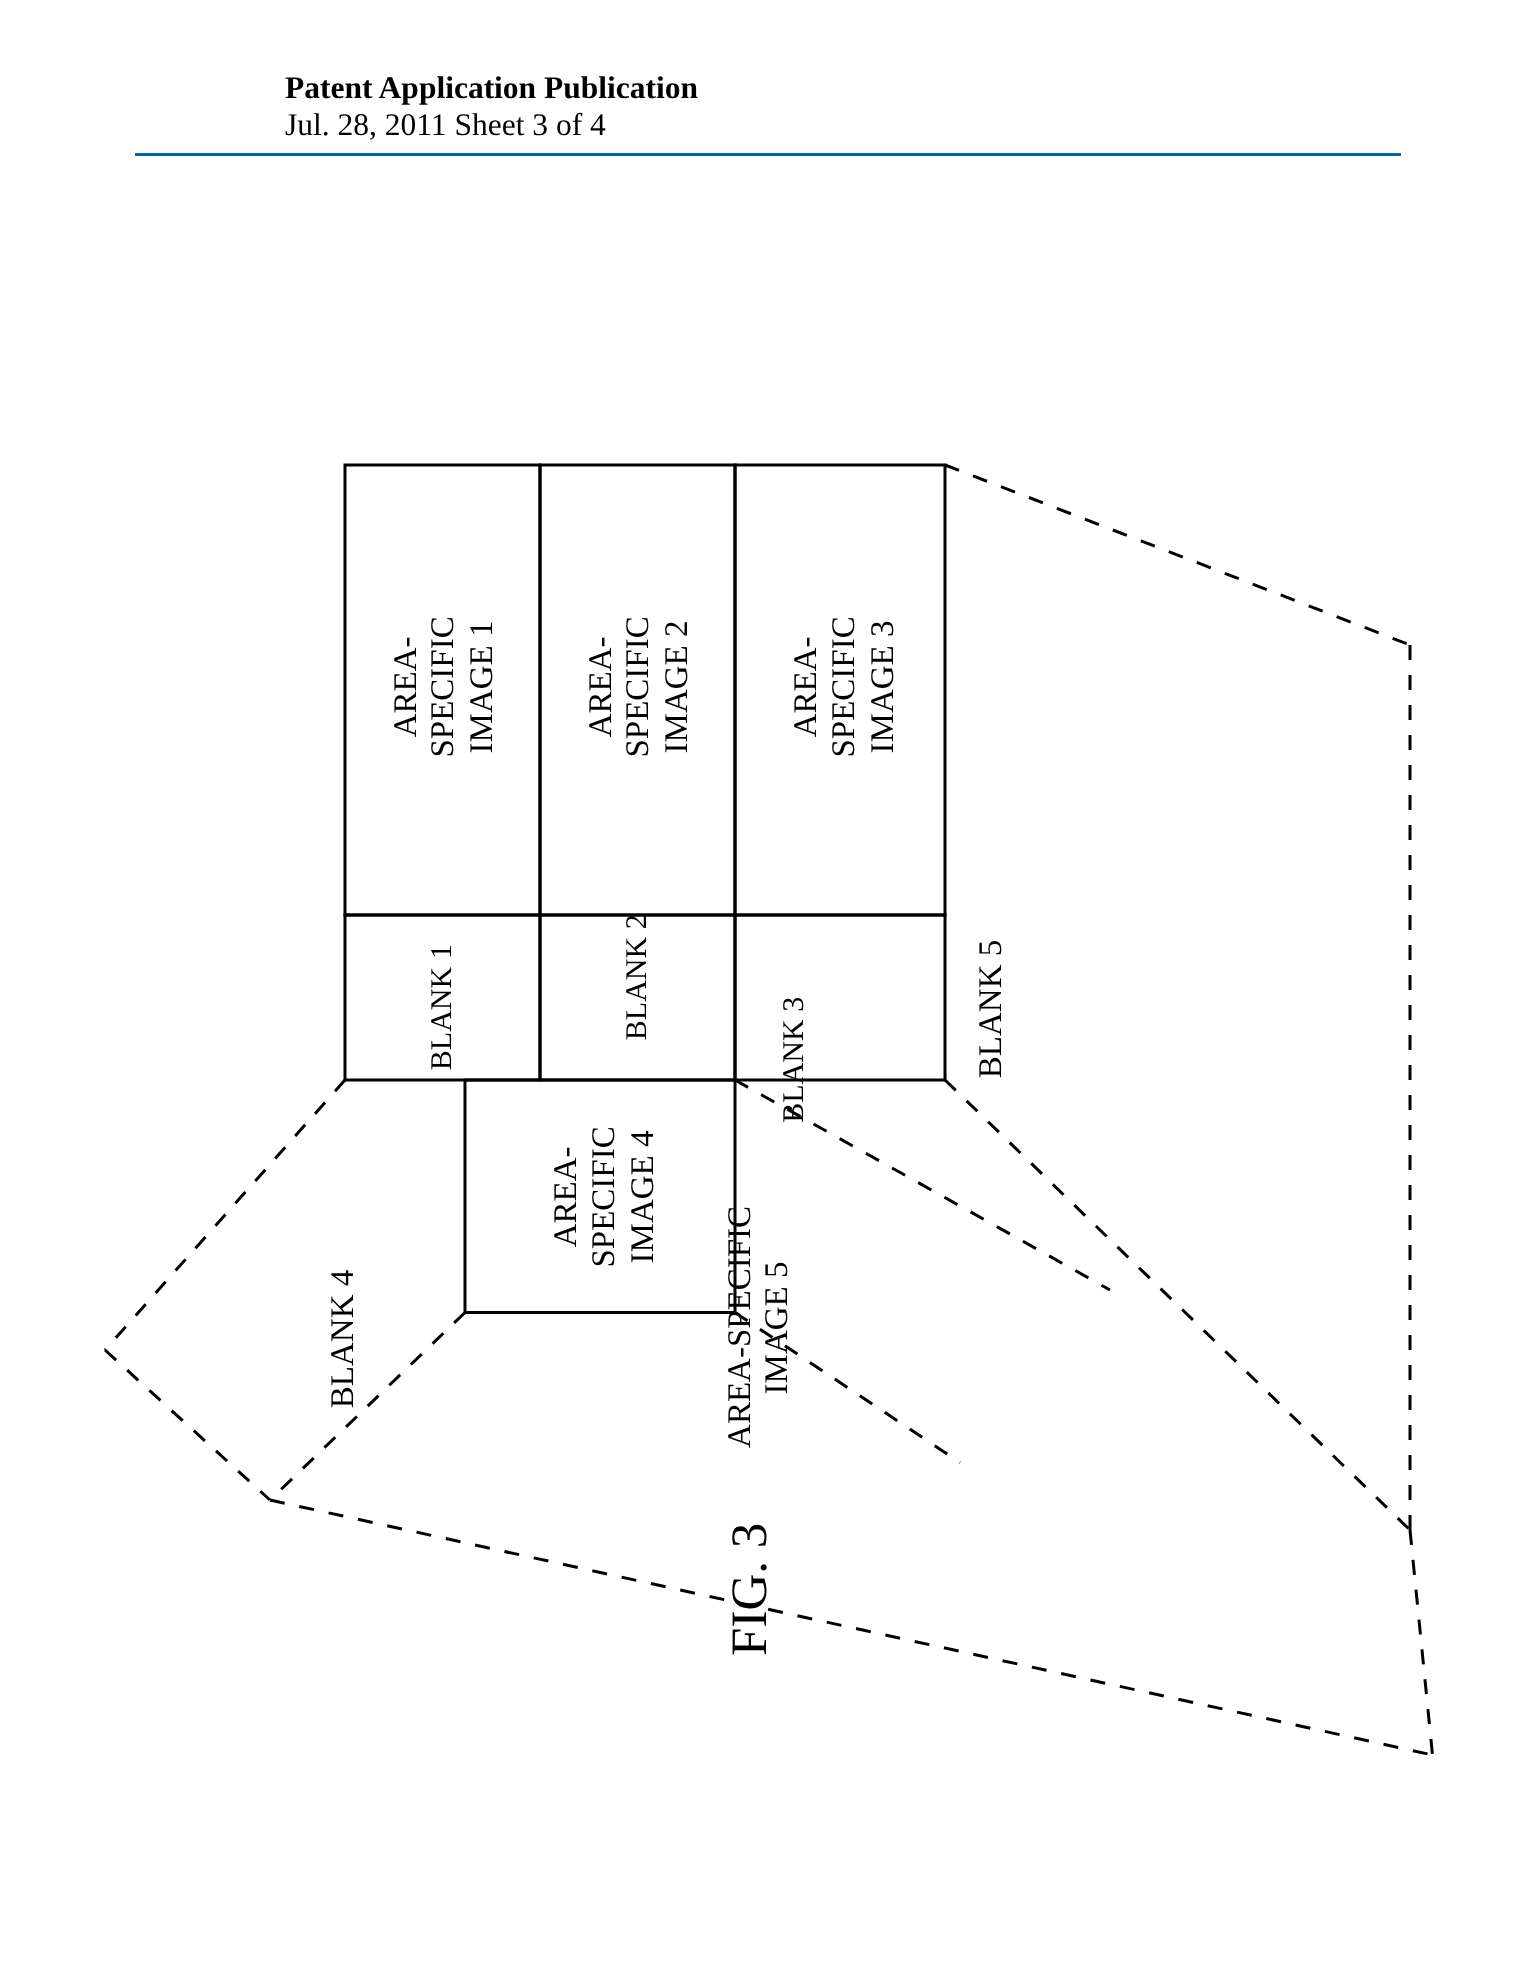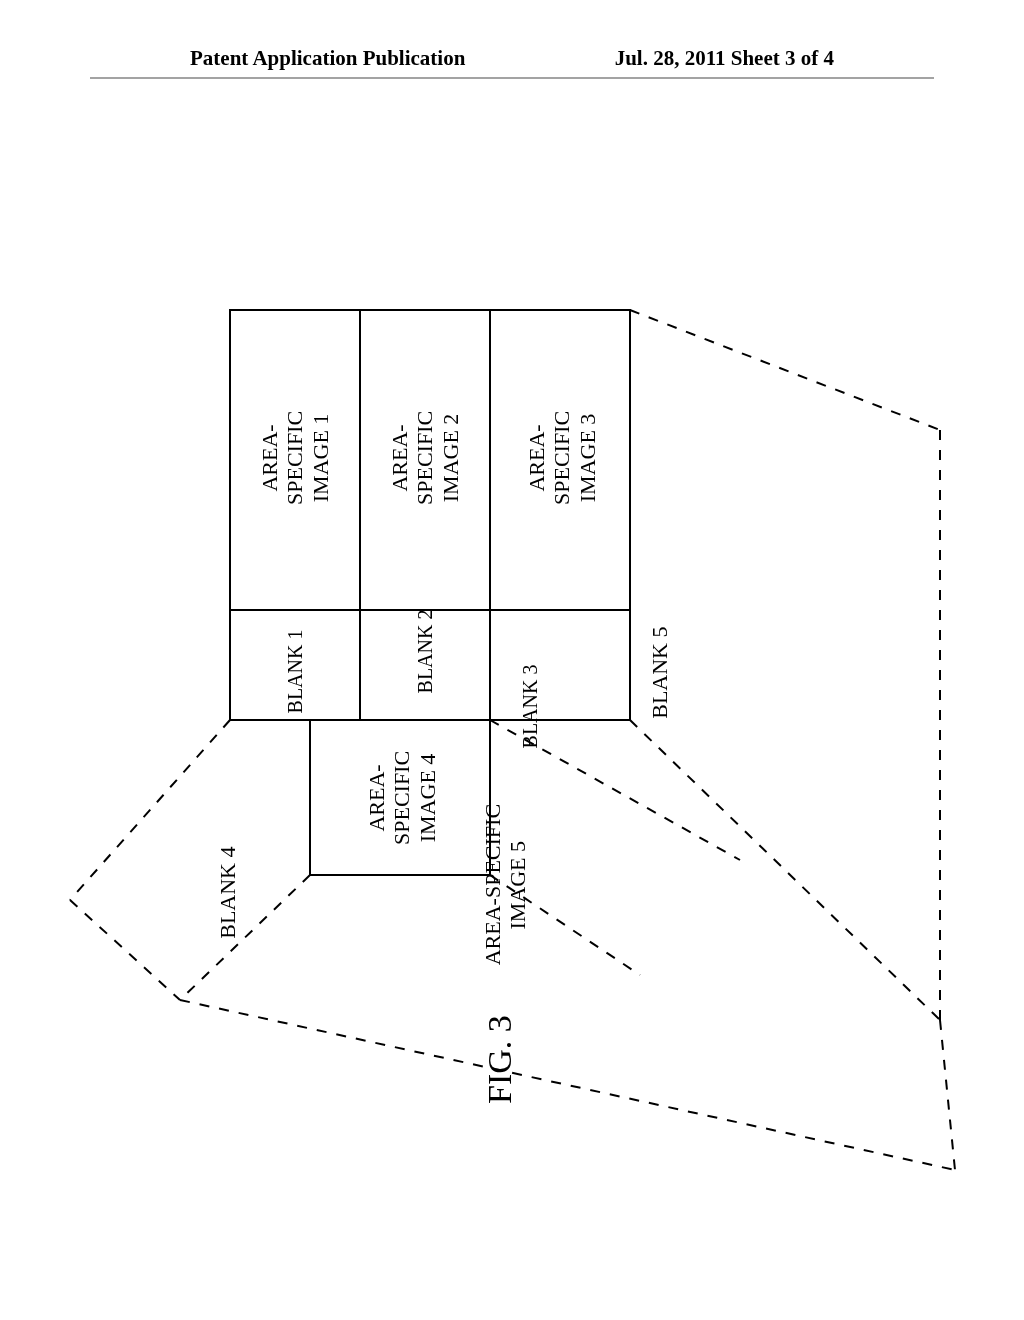--- a/index.html
+++ b/index.html
@@ -14,25 +14,26 @@
   .header {
     position: absolute;
     top: 46px;
     left: 0;
     right: 0;
     padding: 0 100px 6px 100px;
     display: flex;
     justify-content: space-between;
     align-items: flex-start;
     font-size: 21px;
-    border-bottom: 2px solid #a3a3a3;
+    border-bottom: 2px solid #0369a1;
     margin: 0 90px;
+    flex-direction: column;
   }
   .header .left { font-weight: bold; }
-  .header .mid { font-weight: bold; }
+  .header .mid { font-weight: normal; }
   .header .right { font-weight: normal; }
   .figure-area {
     position: absolute;
     top: 120px;
     left: 0;
     width: 1024px;
     height: 1100px;
   }
   .rot {
     position: absolute;

